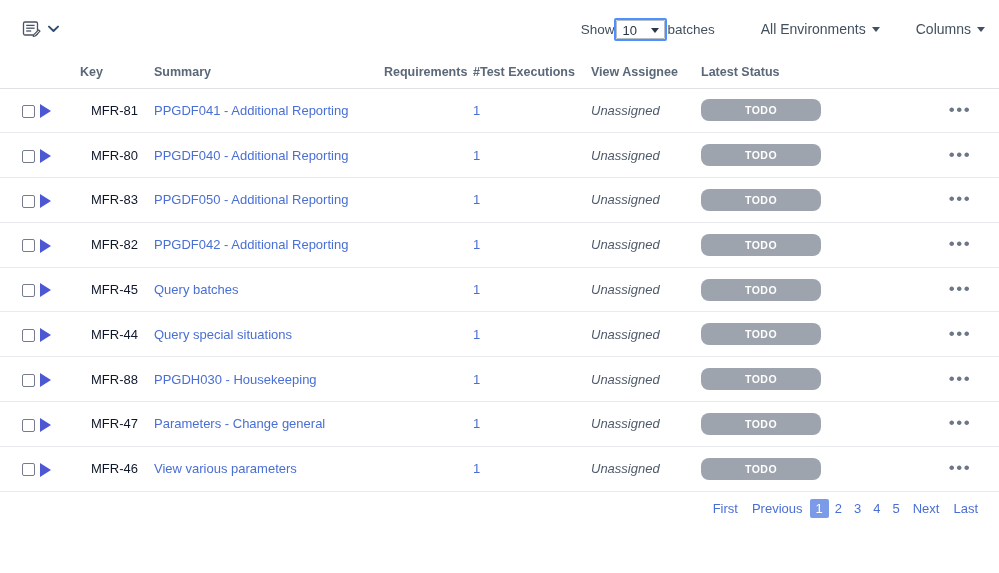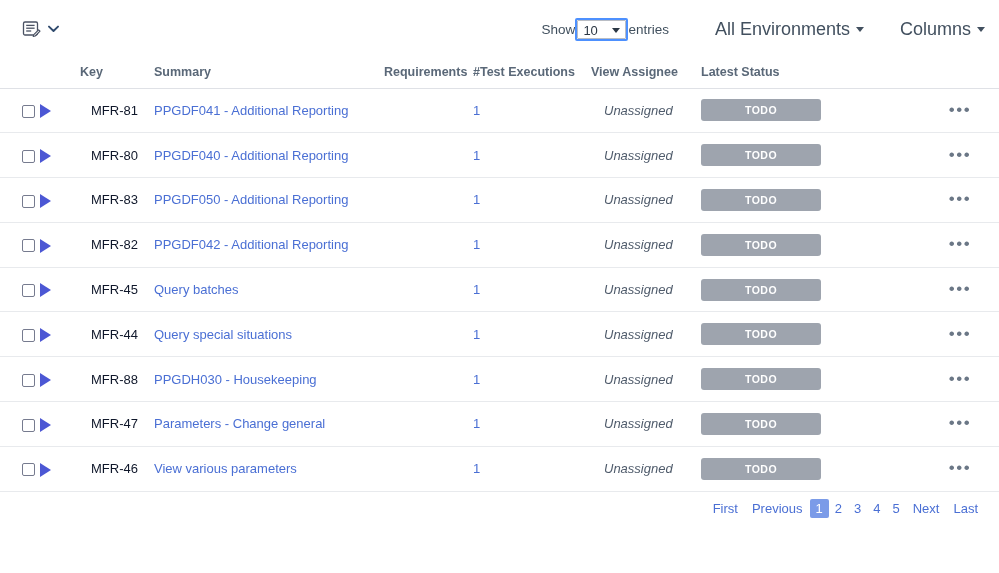--- a/index.html
+++ b/index.html
@@ -84,21 +84,21 @@
     border-left: 4px solid transparent;
     border-right: 4px solid transparent;
     border-top: 5px solid #2b3744;
     pointer-events: none;
   }
 
   .dd-btn {
     display: inline-flex;
     align-items: center;
     gap: 6px;
-    font-size: 18px;
+    font-size: 14px;
     color: #42505f;
     cursor: pointer;
     white-space: nowrap;
   }
   .dd-btn .caret-sm {
     width: 0; height: 0;
     border-left: 4px solid transparent;
     border-right: 4px solid transparent;
     border-top: 5px solid #42505f;
   }
@@ -182,29 +182,28 @@
     color: #4a6fd4;
     font-size: 13px;
     cursor: pointer;
     text-decoration: none;
   }
 
   .assignee {
     font-style: italic;
     color: #4f5b6b;
     font-size: 13px;
-    margin-left: 13px;
   }
 
   .badge {
     display: inline-block;
     min-width: 120px;
     text-align: center;
     padding: 5px 0 5px 0;
-    border-radius: 3px;
+    border-radius: 8px;
     background: #9ea4ae;
     color: #ffffff;
     font-size: 10.5px;
     font-weight: bold;
     letter-spacing: 0.5px;
     cursor: pointer;
   }
 
   .more-dots {
     color: #6b7786;
@@ -272,21 +271,21 @@
     </div>
 
     <div class="toolbar-right">
 
       <div class="show-entries">
         <span class="lbl">Show</span>
         <span class="entries-select">
           <select id="entries-select"><option value="10">10</option><option value="25">25</option><option value="50">50</option><option value="100">100</option></select>
           <span class="caret"></span>
         </span>
-        <span class="lbl">entries</span>
+        <span class="lbl">batches</span>
       </div>
 
       <div class="dd-btn sp-all-env">
         <span>All Environments</span>
         <span class="caret-sm"></span>
       </div>
 
       <div class="dd-btn sp-columns">
         <span>Columns</span>
         <span class="caret-sm"></span>

